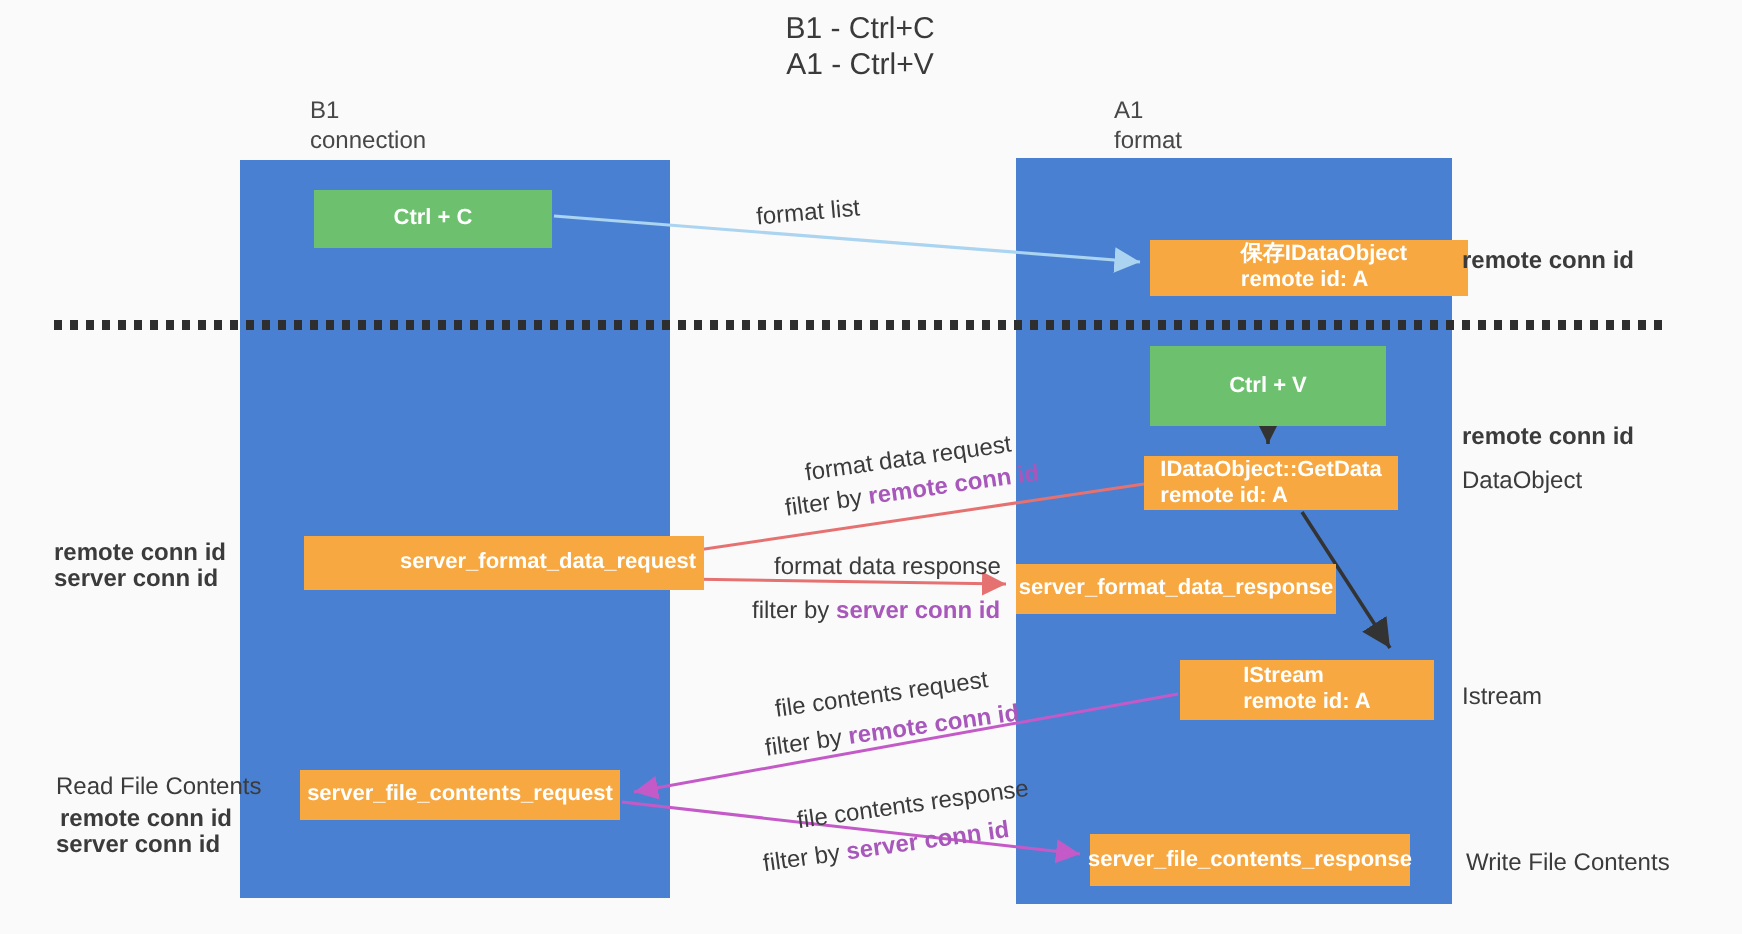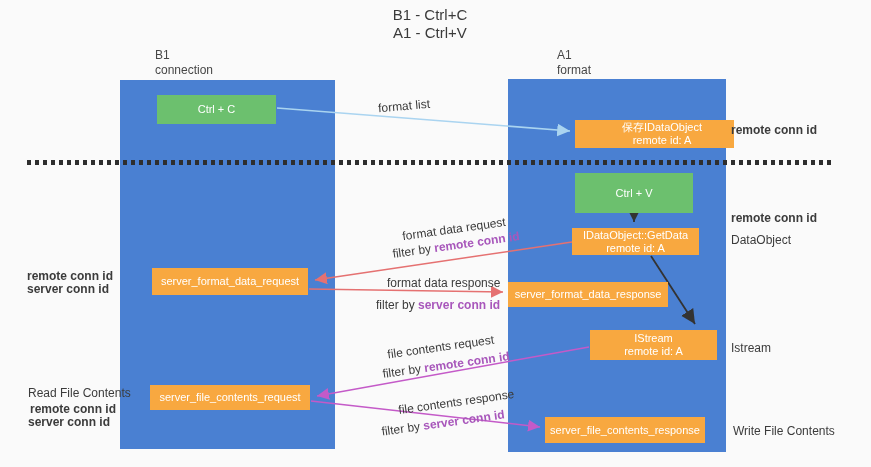--- a/index.html
+++ b/index.html
@@ -20,21 +20,21 @@
   .column{
     background:#4a80d2;
   }
   .dashline{
     left:27px;top:160px;width:806px;height:5px;
     background:repeating-linear-gradient(90deg,#2e2e2e 0 4px,transparent 4px 8px);
   }
   svg.arrows{left:0;top:0;pointer-events:none;}
   .box{
     position:absolute;display:flex;align-items:center;justify-content:center;
-    color:#fff;text-align:center;font-size:11px;line-height:13px;
+    color:#fff;font-size:11px;line-height:13px;font-weight:bold;
   }
   .box.green{background:#6cc06e;}
   .box.orange{background:#f8a840;}
   .flow-label{
     position:absolute;white-space:nowrap;font-size:12px;color:#3b3b3b;
     transform-origin:center center;
   }
   .rot{transform:rotate(-8deg);}
   .rot-small{transform:rotate(-5deg);}
   .purple{color:#a857bb;font-weight:bold;}
@@ -102,21 +102,21 @@
   <span>Ctrl + V</span>
 </div>
 
 <div class="box orange" style="left:572px;top:228px;width:127px;height:27px;">
   <div>
     <div>IDataObject::GetData</div>
     <div>remote id: A</div>
   </div>
 </div>
 
-<div class="box orange" style="left:152px;top:268px;width:156px;height:27px;">
+<div class="box orange" style="left:152px;top:268px;width:156px;height:27px;padding-left:44px;">
   <span>server_format_data_request</span>
 </div>
 
 <div class="box orange" style="left:508px;top:282px;width:160px;height:25px;">
   <span>server_format_data_response</span>
 </div>
 
 <div class="box orange" style="left:590px;top:330px;width:127px;height:30px;">
   <div>
     <div>IStream</div>

